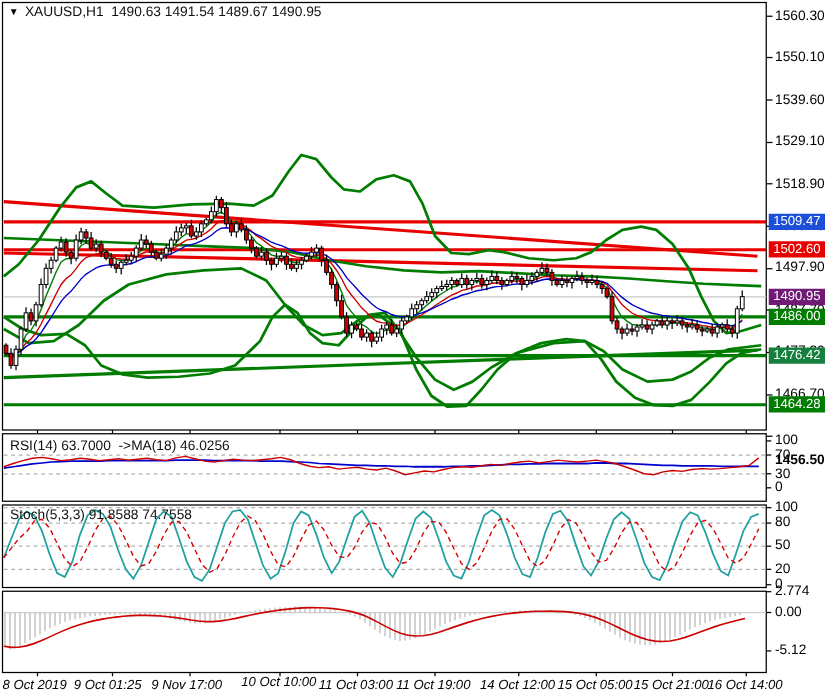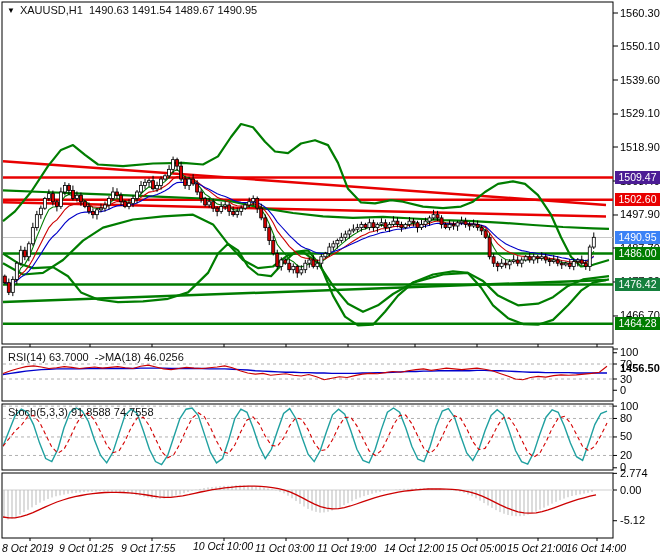--- a/index.html
+++ b/index.html
@@ -560,29 +560,29 @@
       <div class="ind-axis-label" style="top: 372.5px; left: 620px;">30</div>
       <div class="ind-axis-label" style="top: 383.75px; left: 620px;">0</div>
       <div class="ind-axis-label" style="top: 399.63px; left: 620px;">100</div>
       <div class="ind-axis-label" style="top: 411.964px; left: 620px;">80</div>
       <div class="ind-axis-label" style="top: 430.465px; left: 620px;">50</div>
       <div class="ind-axis-label" style="top: 448.966px; left: 620px;">20</div>
       <div class="ind-axis-label" style="top: 461.3px; left: 620px;">0</div>
       <div class="ind-axis-label" style="top: 466.856px; left: 620px;">2.774</div>
       <div class="ind-axis-label" style="top: 483.5px; left: 620px;">0.00</div>
       <div class="ind-axis-label" style="top: 514.22px; left: 620px;">-5.12</div>
-      <div class="badge" style="top: 171.036px; background: #4c1d95;">1509.47</div>
+      <div class="badge" style="top: 171.036px; background: #1d4ed8;">1509.47</div>
       <div class="badge" style="top: 193.275px; background: rgb(232, 0, 0);">1502.60</div>
-      <div class="badge" style="top: 230.986px; background: #3b82f6;">1490.95</div>
+      <div class="badge" style="top: 230.986px; background: #701a75;">1490.95</div>
       <div class="badge" style="top: 247.009px; background: rgb(0, 125, 0);">1486.00</div>
       <div class="badge" style="top: 278.019px; background: #15803d;">1476.42</div>
       <div class="badge" style="top: 317.316px; background: rgb(0, 125, 0);">1464.28</div>
       <div class="time-label" style="top: 542px; left: 2px;">8 Oct 2019</div>
       <div class="time-label" style="top: 542px; left: 59px; width: 70px;">9 Oct 01:25</div>
-      <div class="time-label" style="top: 542px; left: 121px; width: 70px;">9 Oct 17:55</div>
+      <div class="time-label" style="top: 542px; left: 121px; width: 70px;">9 Nov 17:00</div>
       <div class="time-label" style="top: 540px; left: 193px; width: 70px;">10 Oct 10:00</div>
       <div class="time-label" style="top: 542px; left: 255px; width: 70px;">11 Oct 03:00</div>
       <div class="time-label" style="top: 542px; left: 317px; width: 70px;">11 Oct 19:00</div>
       <div class="time-label" style="top: 542px; left: 384px; width: 70px;">14 Oct 12:00</div>
       <div class="time-label" style="top: 542px; left: 446px; width: 70px;">15 Oct 05:00</div>
       <div class="time-label" style="top: 542px; left: 507px; width: 70px;">15 Oct 21:00</div>
       <div class="time-label" style="top: 542px; left: 566px; width: 70px;">16 Oct 14:00</div>
     </div>
 </div>
 

